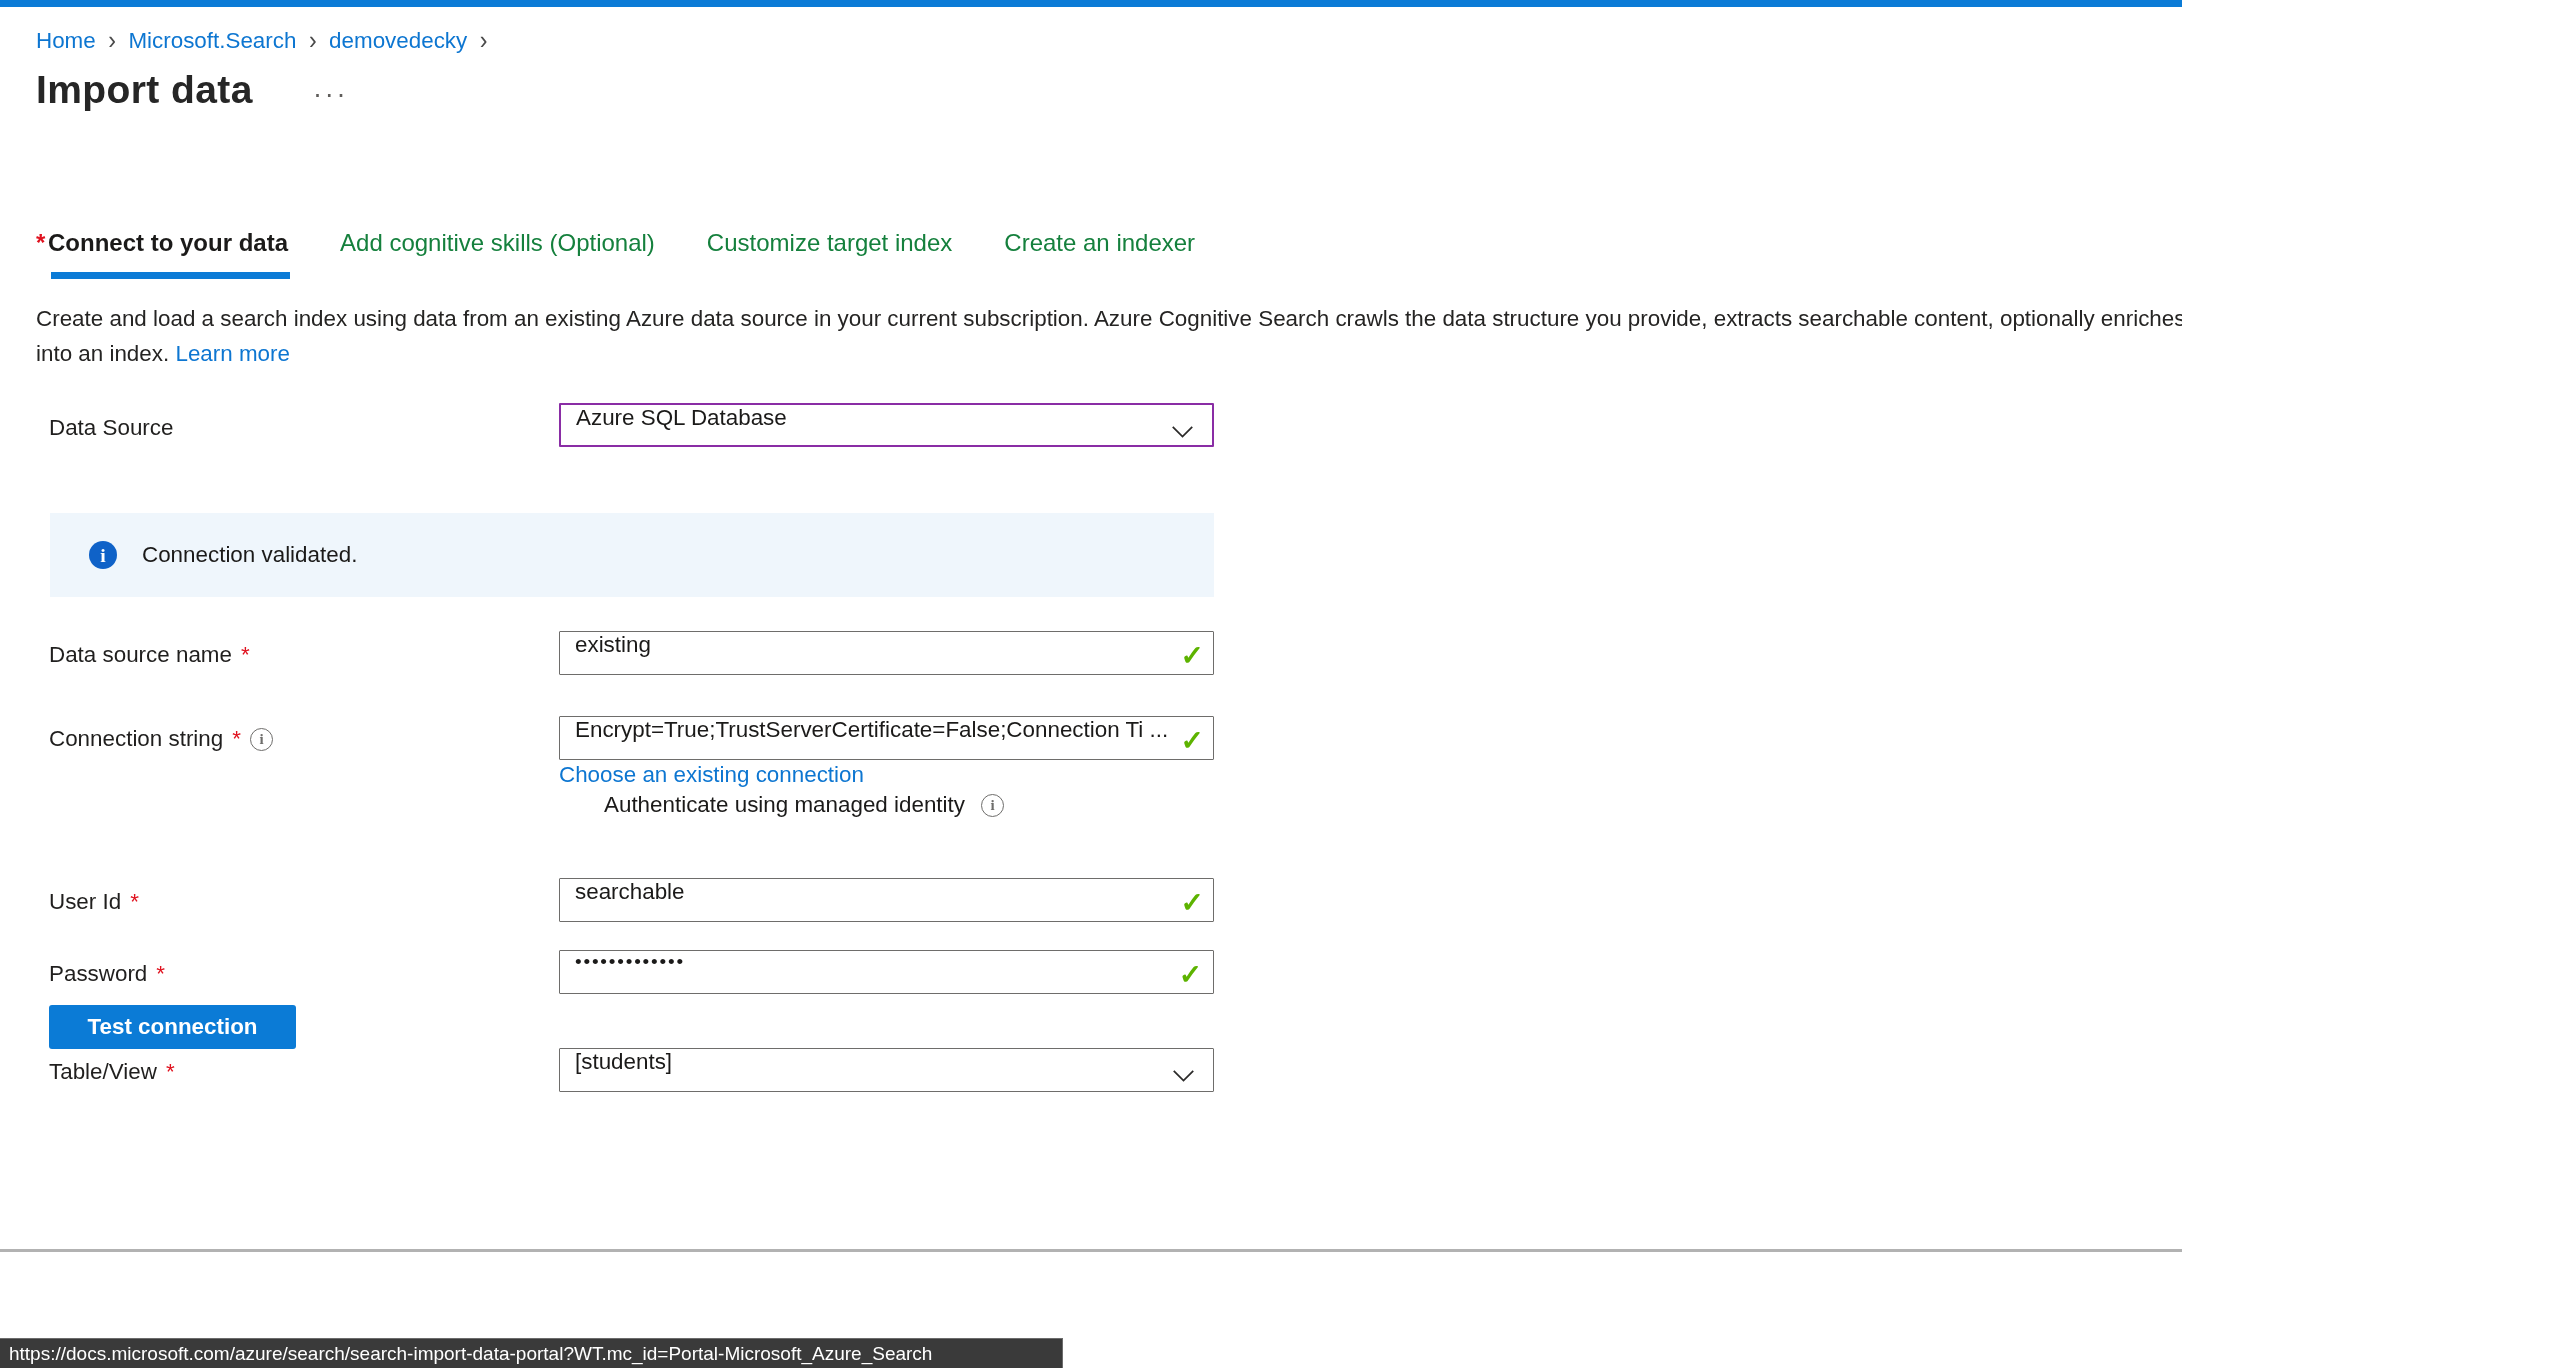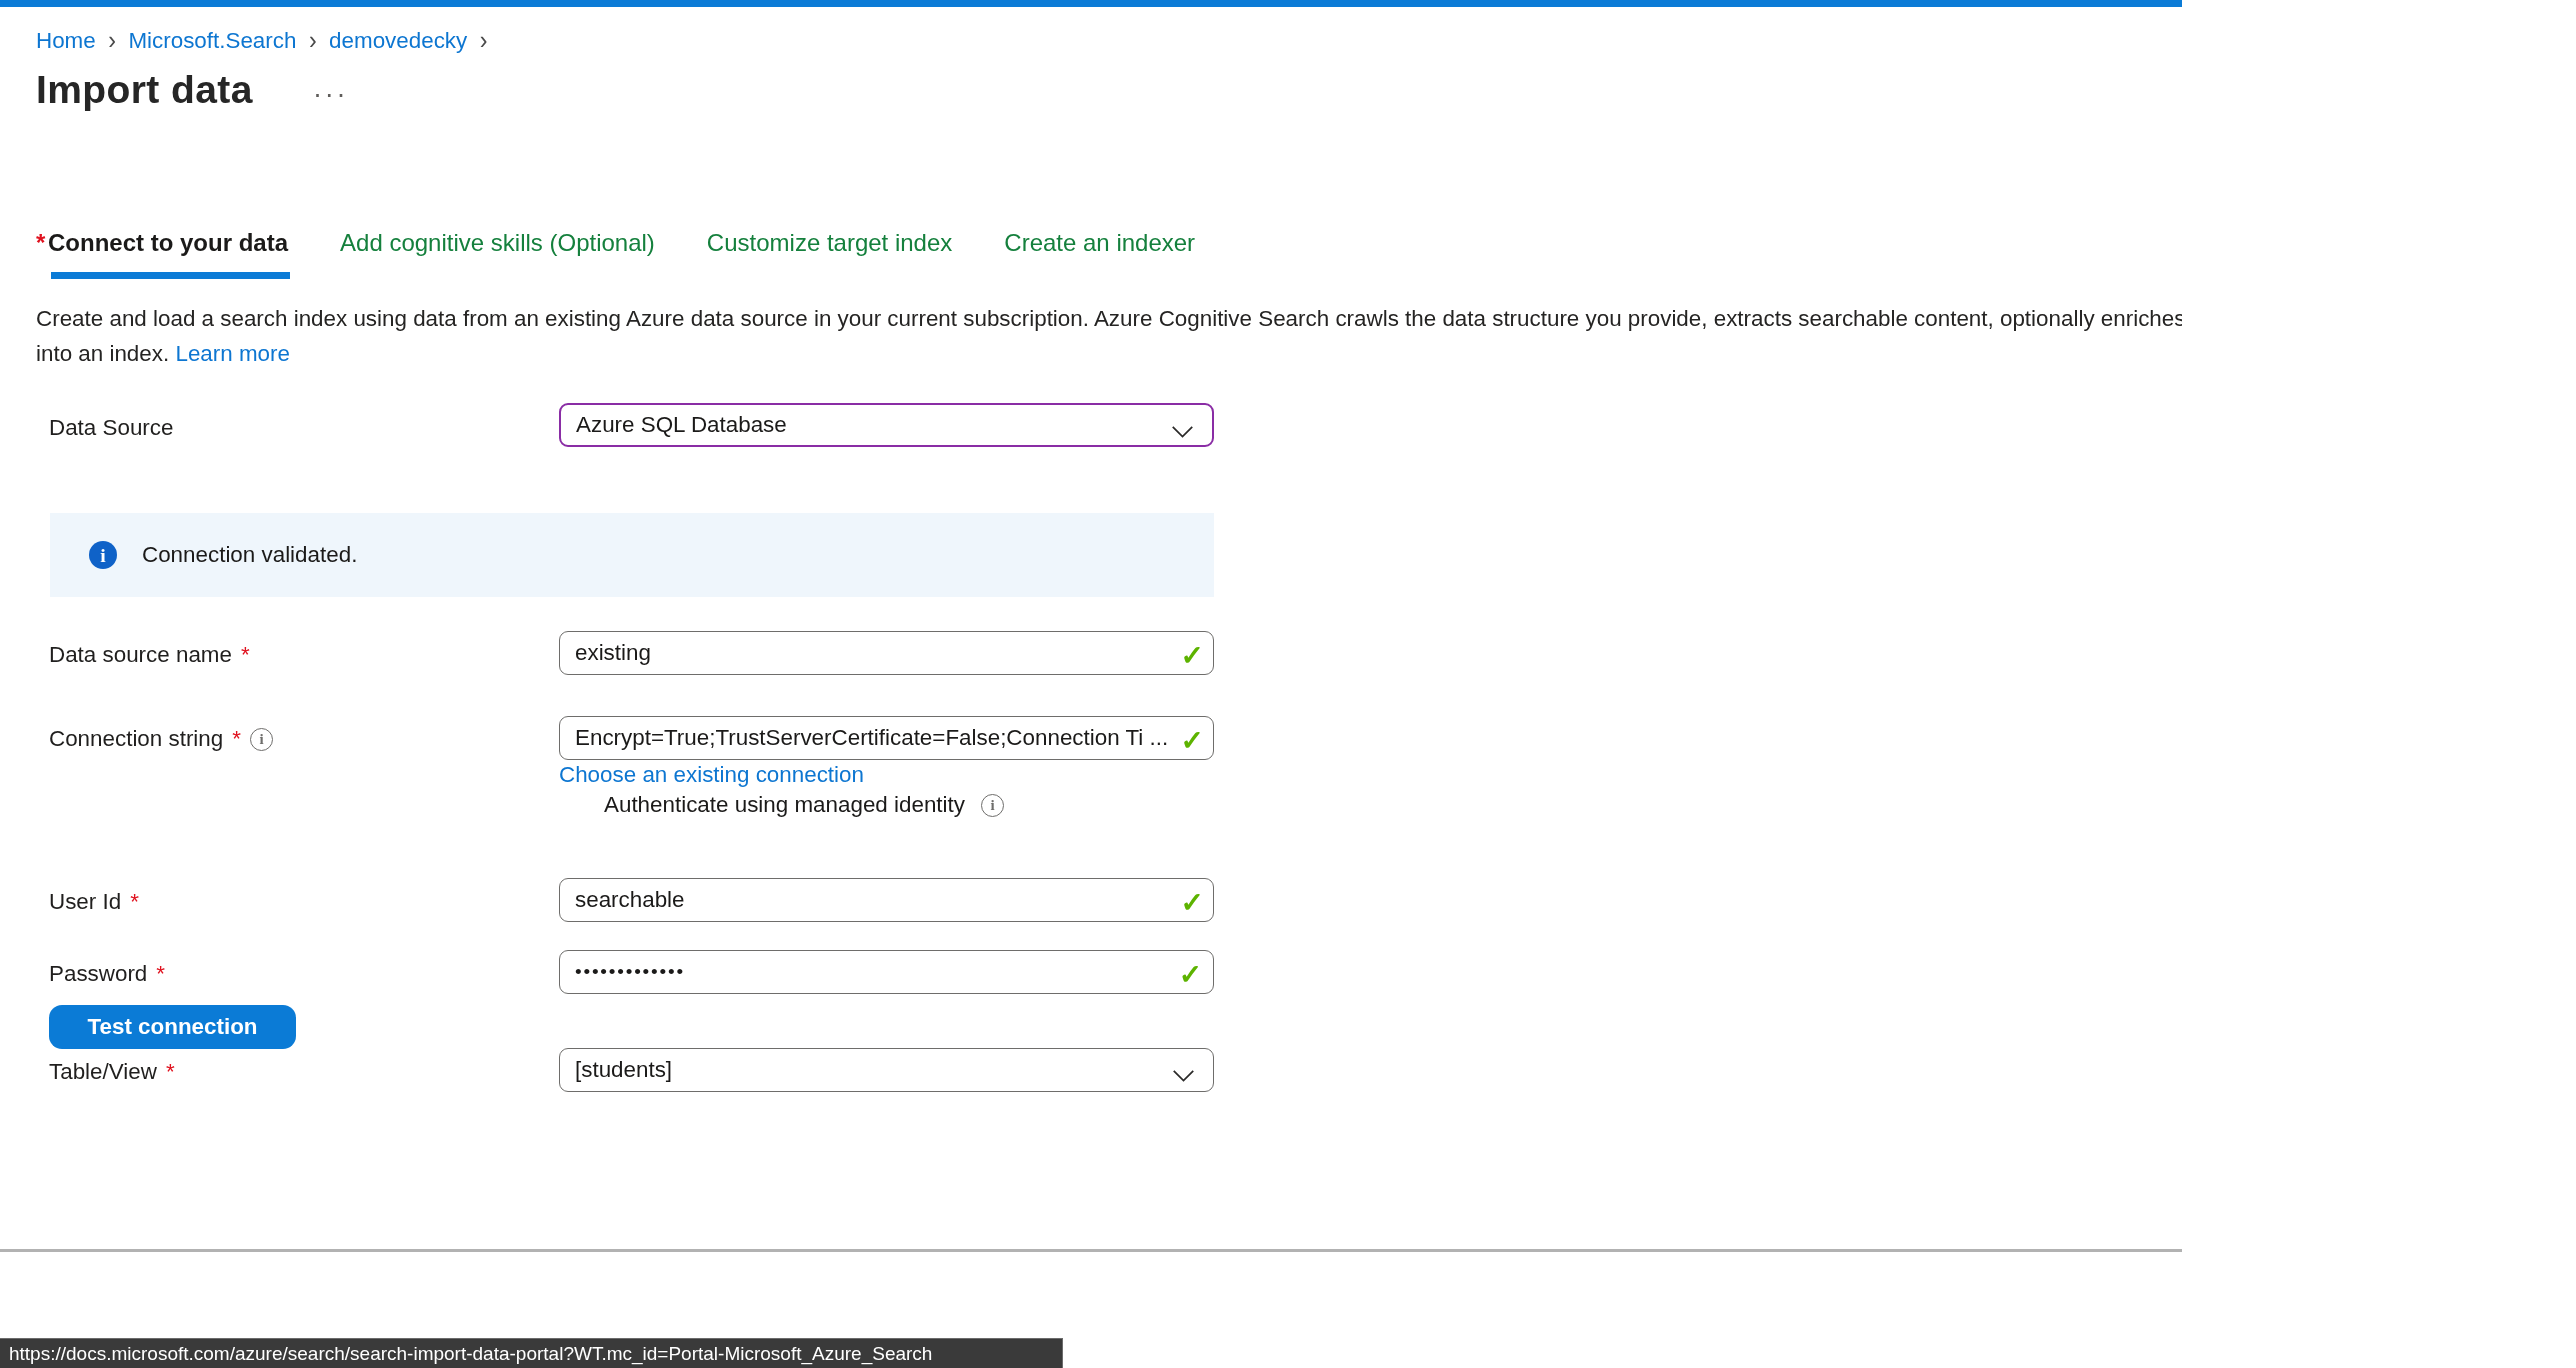--- a/index.html
+++ b/index.html
@@ -22,22 +22,22 @@
   .tab.active { color:#1b1a19; font-weight:700; }
   .tab .req-star { color:#e0121f; font-weight:700; margin-right:2.7px; }
   .tab .underline { position:absolute; left:15px; right:-1.8px; bottom:0; height:6.3px; background:#0b7bd6; }
 
   .desc { position:absolute; left:36px; top:301px; width:2506px; font-size:22.4px; line-height:35px; color:#252423; }
   .desc a { color:#0d76d1; text-decoration:none; cursor:pointer; }
 
   .flabel { position:absolute; left:49px; font-size:22.4px; color:#201f1e; display:flex; align-items:center; gap:9px; }
   .star { color:#e0121f; }
 
-  .field { position:absolute; left:559px; width:655px; height:44px; border:1.8px solid #6e6d6b; border-radius:9px;
-           background:#fff; display:flex; align-items:center; padding:0 41px 0 15px; font-size:22.4px; color:#1b1a19;
+  .field { position:absolute; left:559px; width:655px; height:44px; border:1.8px solid #6e6d6b; border-radius:1px;
+           background:#fff; display:flex; align-items:flex-start; padding:0 41px 0 15px; font-size:22.4px; color:#1b1a19;
            white-space:nowrap; overflow:hidden; }
   .field.dropdown { cursor:pointer; }
   .field.focus-purple { border:2.7px solid #8a2da5; }
   .chev { position:absolute; right:18px; top:14.3px; }
   .checkmark { position:absolute; right:9px; top:7.2px; color:#5db300; font-size:28px; font-weight:700; }
 
   .banner { position:absolute; left:50px; top:513px; width:1164px; height:84px; background:#eff6fc;
             display:flex; align-items:center; padding-left:39px; gap:25px; }
   .info-filled { width:28px; height:28px; border-radius:50%; background:#0f62c8; color:#fff; font-size:19.7px;
                  font-weight:700; display:flex; align-items:center; justify-content:center; font-family:"Liberation Serif",serif; }
@@ -47,21 +47,21 @@
                   color:#6e6d6b; font-size:15px; align-items:center; justify-content:center;
                   font-family:"Liberation Serif",serif; font-weight:700; }
 
   .link-row { position:absolute; left:559px; top:762px; font-size:22.4px; }
   .link-row a { color:#0d76d1; text-decoration:none; cursor:pointer; }
 
   .chk-row { position:absolute; left:562px; top:792px; display:flex; align-items:center; gap:16px; font-size:22.4px; color:#1b1a19; }
   .checkbox { width:26px; height:26px; border:1.8px solid #39383
 7; border-radius:2.7px; background:#fff; cursor:pointer; }
 
-  .btn-primary { background:#0b7bd6; border:none; border-radius:13px; color:#fff; font-size:22.4px; font-weight:700;
+  .btn-primary { background:#0b7bd6; border:none; border-radius:3px; color:#fff; font-size:22.4px; font-weight:700;
                  font-family:"Liberation Sans",sans-serif; cursor:pointer; }
   .test-btn { position:absolute; left:49px; top:1005px; width:247px; height:44px; }
   .next-btn { position:absolute; left:37px; top:1291px; width:447px; height:43px; }
 
   .divider { position:absolute; left:0; top:1249px; width:2576px; height:2.7px; background:#b2b2b2; }
 
   .statusbar { position:absolute; left:0; top:1338px; width:1063px; height:30px; background:#3a3a3a;
                border-top:0.9px solid #6c6c6c; border-right:0.9px solid #6c6c6c;
                color:#fff; font-size:19px; line-height:29px; padding:0 9px; white-space:nowrap; overflow:hidden; }
 </style>

